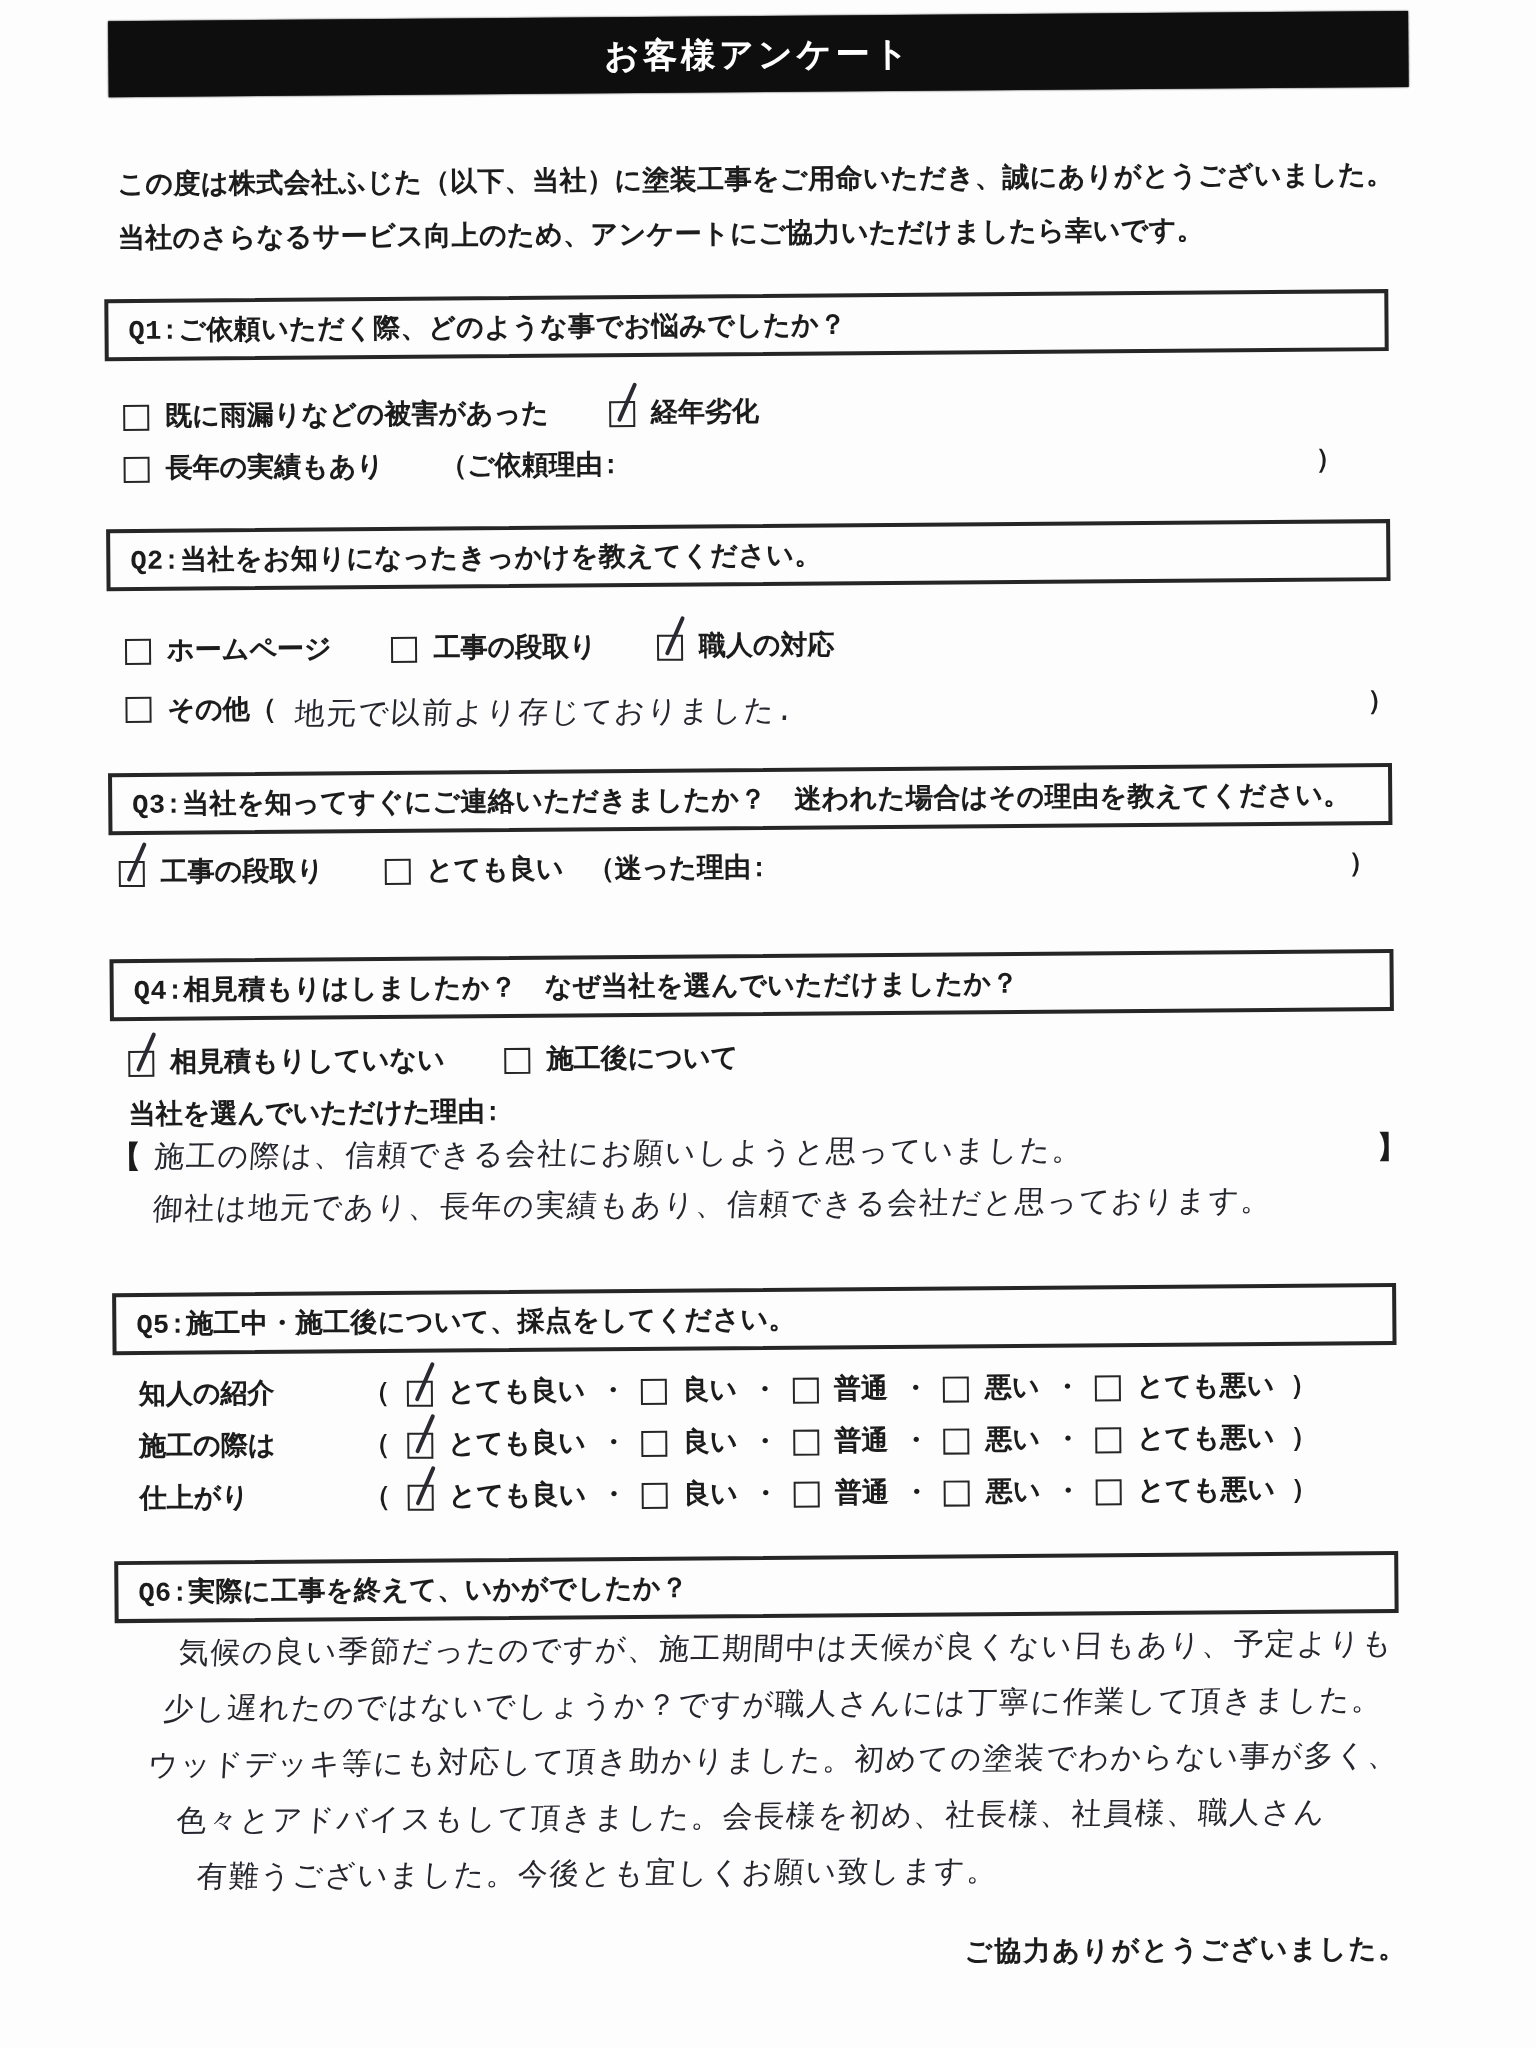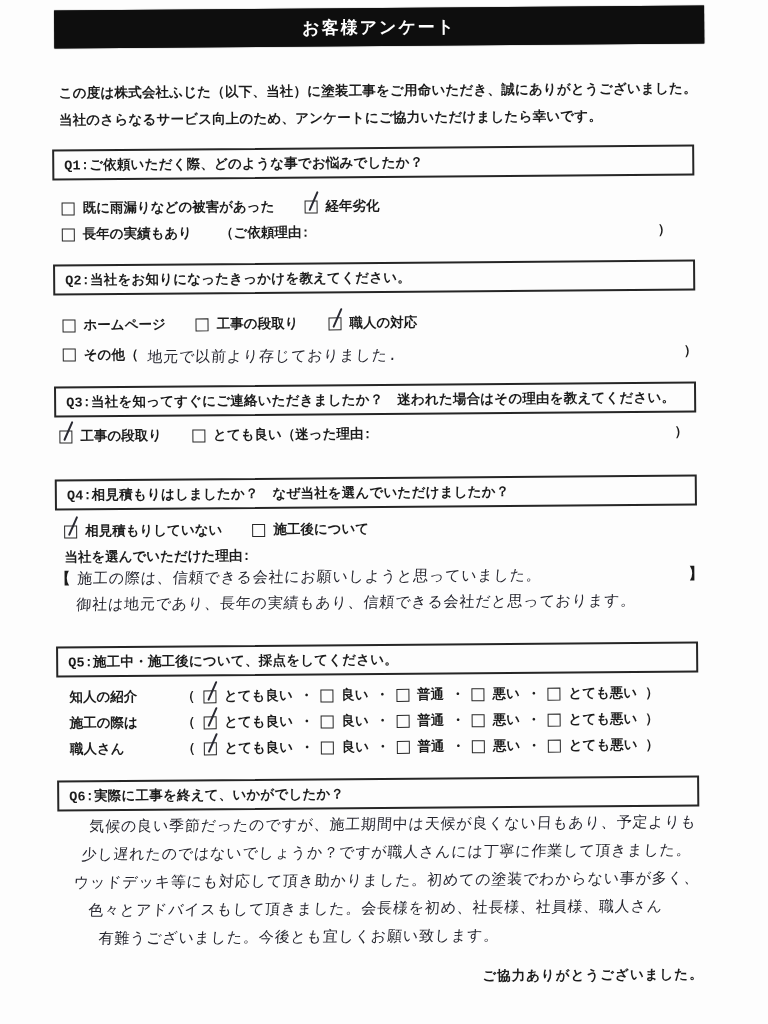--- a/index.html
+++ b/index.html
@@ -134,21 +134,21 @@
     </div>
 
     <div class="qbox" style="top:384px;">
       <span>Q3:当社を知ってすぐにご連絡いただきましたか？　迷われた場合はその理由を教えてください。</span>
     </div>
     <div class="row" style="top:425px;left:60px;width:625px;">
       <span class="cb checked"></span>
       <span>工事の段取り</span>
       <span class="cb gap30"></span>
       <span>とても良い</span>
-      <span class="paren" style="margin-left:0;">（迷った理由:</span>
+      <span class="paren" style="margin-left:12px;">（迷った理由:</span>
       <span class="close-paren" style="left:615px;">）</span>
     </div>
 
     <div class="qbox" style="top:477px;">
       <span>Q4:相見積もりはしましたか？　なぜ当社を選んでいただけましたか？</span>
     </div>
     <div class="row" style="top:520px;left:64px;">
       <span class="cb checked"></span>
       <span>相見積もりしていない</span>
       <span class="cb gap30"></span>
@@ -201,21 +201,21 @@
       <span>普通</span>
       <span class="dot">・</span>
       <span class="cb"></span>
       <span>悪い</span>
       <span class="dot">・</span>
       <span class="cb"></span>
       <span>とても悪い</span>
       <span class="paren" style="margin-left:8px;">）</span>
     </div>
     <div class="row" style="top:738px;left:68px;">
-      <span class="q5label">職人さん</span>
+      <span class="q5label">仕上がり</span>
       <span class="paren" style="margin-right:8px;">（</span>
       <span class="cb checked"></span>
       <span>とても良い</span>
       <span class="dot">・</span>
       <span class="cb"></span>
       <span>良い</span>
       <span class="dot">・</span>
       <span class="cb"></span>
       <span>普通</span>
       <span class="dot">・</span>

